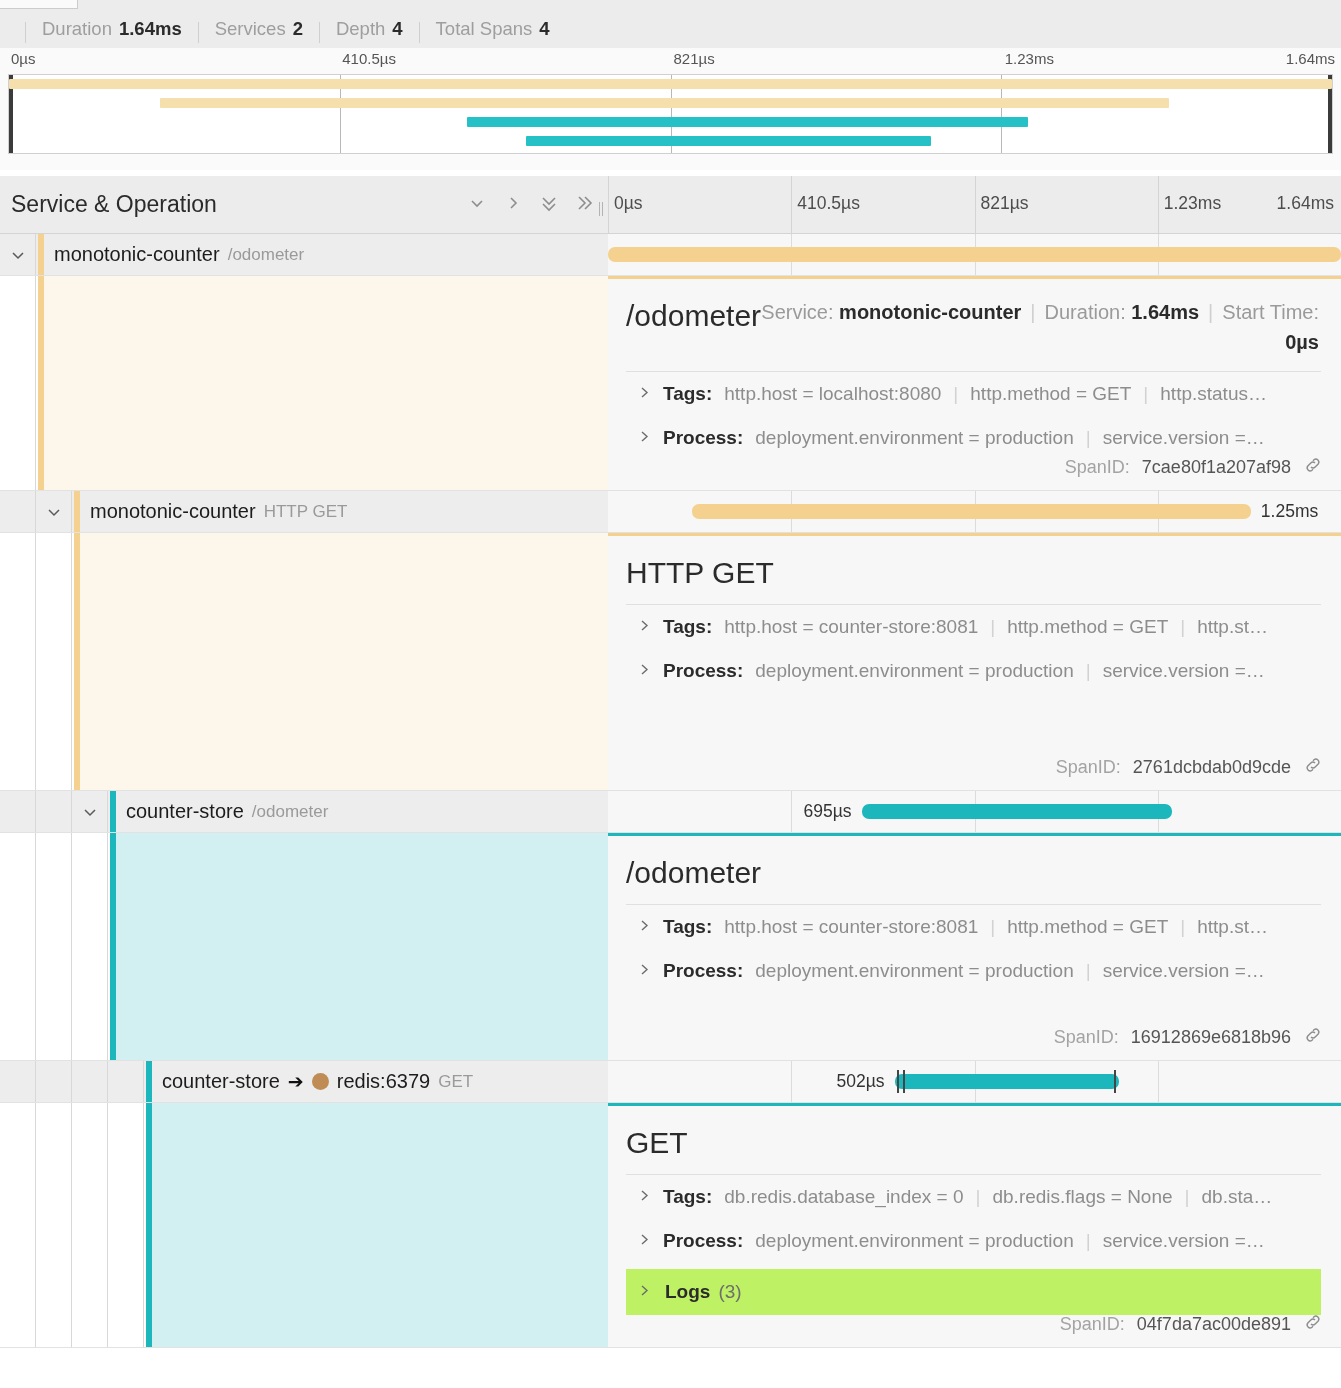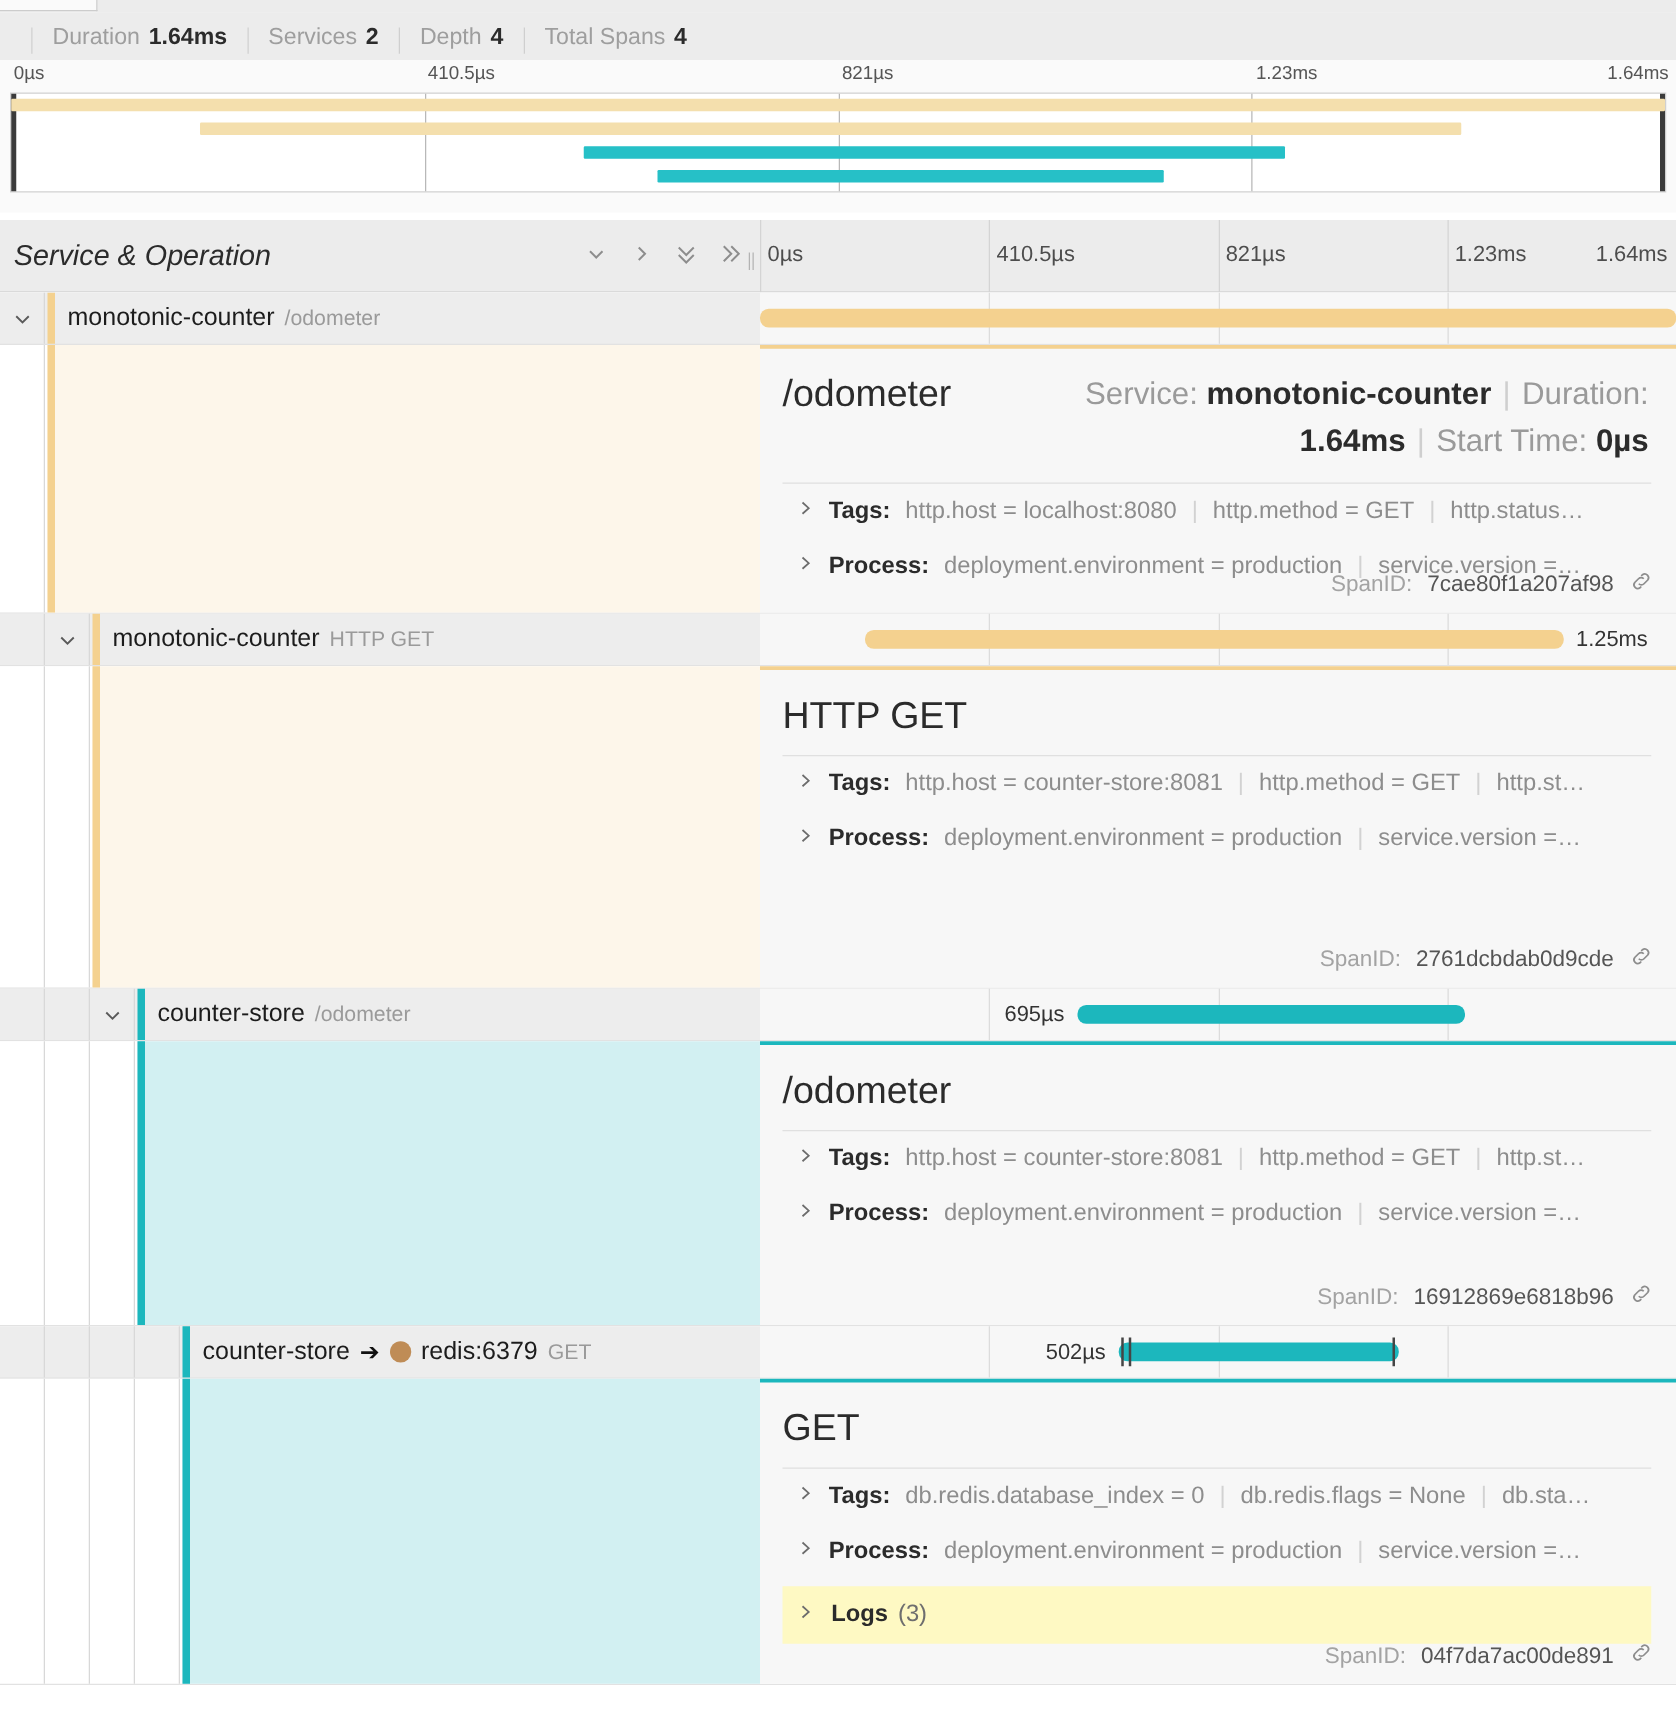--- a/index.html
+++ b/index.html
@@ -86,21 +86,21 @@
 
   
   #timeline-header {
     position: absolute; left: 0; top: 176px;
     width: 1341px; height: 58px;
     background: #ececec;
     border-bottom: 1px solid #d4d4d4;
   }
   #timeline-header .title {
     position: absolute; left: 11px; top: 15px;
-    font-size: 23px; color: #2b2b2b; font-style: italic;
+    font-size: 23px; color: #2b2b2b;
   }
   #timeline-header .collapse-tools {
     position: absolute; right: 745px; top: 14px;
     display: flex; align-items: center; gap: 14px;
     color: #8d8d8d;
   }
   #timeline-header .collapse-tools .ci {
     width: 22px; height: 26px;
     display: flex; align-items: center; justify-content: center;
     cursor: pointer;
@@ -219,21 +219,21 @@
     padding: 16px 22px 0 18px;
   }
   .detail .panel .opname {
     font-size: 30px; color: #2b2b2b; line-height: 1.12;
     flex: 0 0 auto; max-width: 180px;
     padding-top: 4px;
   }
   .detail .panel .meta {
     flex: 1 1 auto;
     text-align: right;
-    font-size: 25px; color: #9a9a9a;
+    font-size: 20px; color: #9a9a9a;
     line-height: 1.5;
     padding-top: 2px;
   }
   .detail .panel .meta b { color: #2b2b2b; }
   .detail .panel .meta .pipe { color: #cfcfcf; margin: 0 9px; }
   .detail .panel hr {
     border: 0; border-top: 1px solid #e0e0e0;
     margin: 14px 20px 0 18px;
   }
   .detail .panel .kvrow {
@@ -241,21 +241,21 @@
     font-size: 19px; color: #8d8d8d;
     padding: 11px 4px 11px 30px;
     white-space: nowrap; overflow: hidden;
   }
   .detail .panel .kvrow .chev { margin-right: 12px; color: #6c6c6c; }
   .detail .panel .kvrow .kname { color: #2b2b2b; font-weight: bold; margin-right: 12px; }
   .detail .panel .kvrow .kv { color: #8d8d8d; }
   .detail .panel .kvrow .div { color: #d2d2d2; margin: 0 12px; }
   .detail .panel .logs {
     margin: 6px 20px 0 18px;
-    background: #fef9c3;
+    background: #bef264;
     padding: 12px 0 12px 12px;
     font-size: 19px; color: #2b2b2b;
     display: flex; align-items: center;
   }
   .detail .panel .logs .chev { margin-right: 14px; color: #4a4a4a; }
   .detail .panel .logs b { font-weight: bold; }
   .detail .panel .logs .count { color: #6e6e6e; margin-left: 8px; font-weight: normal; }
   .detail .panel .spanid {
     position: absolute; right: 18px; bottom: 10px;
     font-size: 18px; color: #a3a3a3;

